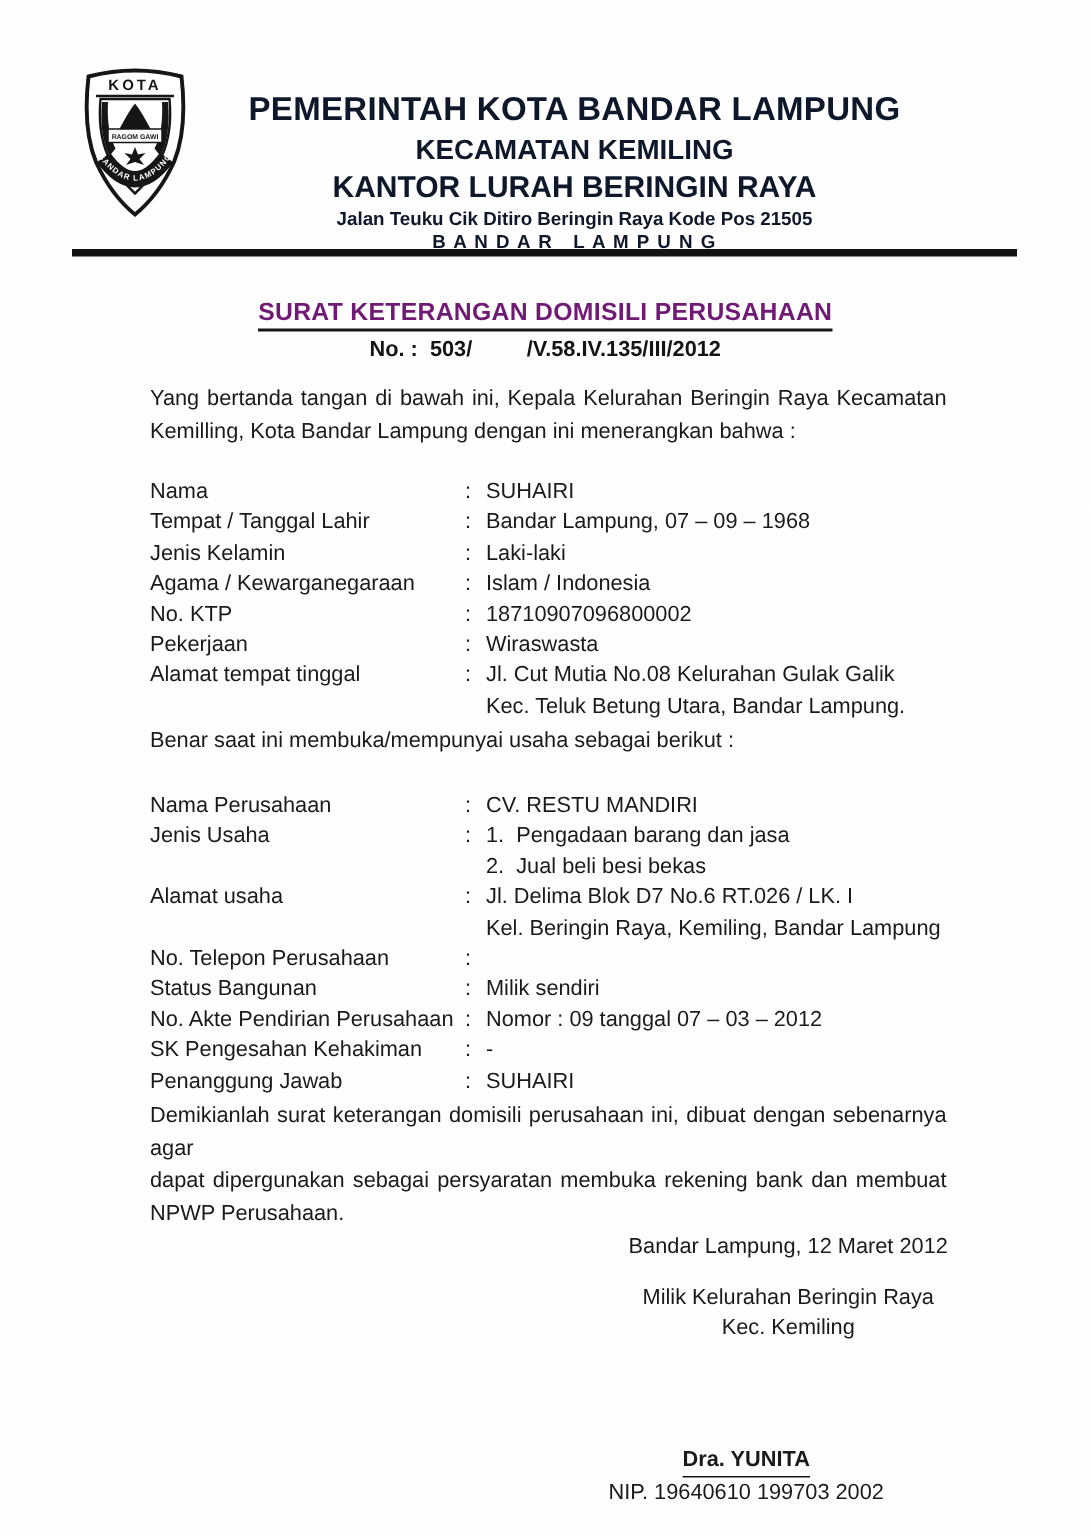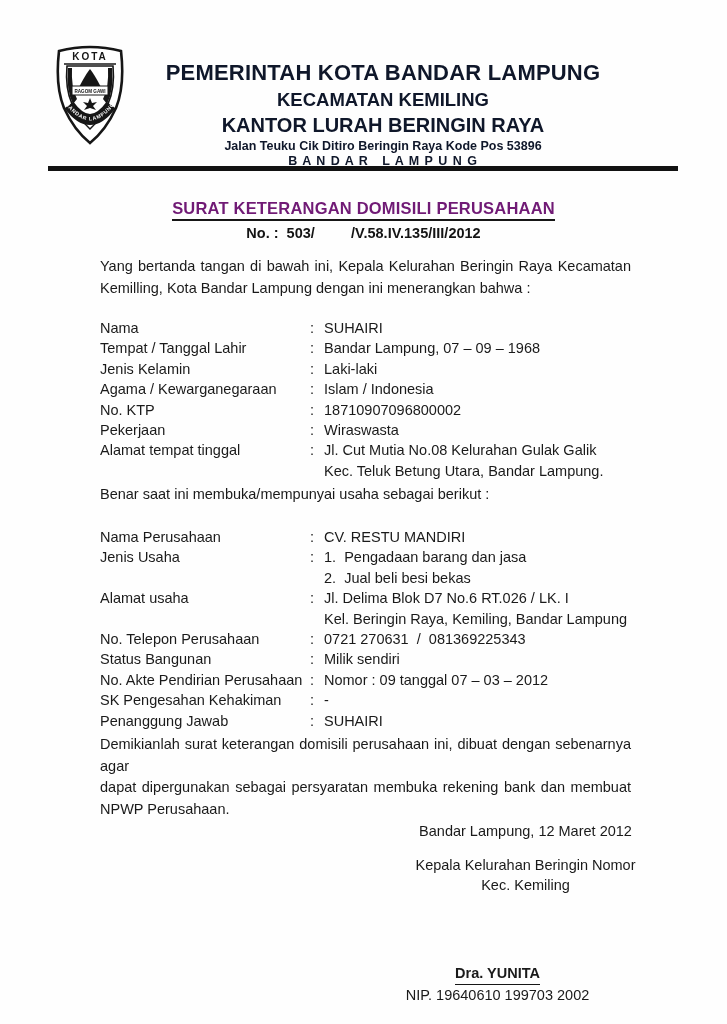--- a/index.html
+++ b/index.html
@@ -67,21 +67,21 @@
     <path id="arcTextPath" d="M17,62 Q40,92 63,62" fill="none"></path>
     <text font-size="5.2" font-weight="bold" fill="#ffffff" font-family="Liberation Sans, sans-serif" letter-spacing="0.6">
       <textPath href="#arcTextPath" startOffset="50%" text-anchor="middle" dominant-baseline="middle">BANDAR LAMPUNG</textPath>
     </text>
   </svg>
 
   <div class="header-text">
     <div class="h-line1">PEMERINTAH KOTA BANDAR LAMPUNG</div>
     <div class="h-line2">KECAMATAN KEMILING</div>
     <div class="h-line3">KANTOR LURAH BERINGIN RAYA</div>
-    <div class="h-line4">Jalan Teuku Cik Ditiro Beringin Raya Kode Pos 53896</div>
+    <div class="h-line4">Jalan Teuku Cik Ditiro Beringin Raya Kode Pos 21505</div>
     <div class="h-line5">B A N D A R   L A M P U N G</div>
   </div>
   <div class="header-rule"></div>
 
   <div class="title-block">
     <div class="doc-title">SURAT KETERANGAN DOMISILI PERUSAHAAN</div>
     <div class="doc-number">No. :  503/         /V.58.IV.135/III/2012</div>
   </div>
 
   <div class="para intro">
@@ -144,21 +144,20 @@
     </div>
     <div class="row">
       <span class="lbl">Alamat usaha</span>
       <span class="sep">:</span>
       <span class="val">Jl. Delima Blok D7 No.6 RT.026 / LK. I
 Kel. Beringin Raya, Kemiling, Bandar Lampung</span>
     </div>
     <div class="row">
       <span class="lbl">No. Telepon Perusahaan</span>
       <span class="sep">:</span>
-      <span class="val">0721 270631  /  081369225343</span>
     </div>
     <div class="row">
       <span class="lbl">Status Bangunan</span>
       <span class="sep">:</span>
       <span class="val">Milik sendiri</span>
     </div>
     <div class="row">
       <span class="lbl">No. Akte Pendirian Perusahaan</span>
       <span class="sep">:</span>
       <span class="val">Nomor : 09 tanggal 07 – 03 – 2012</span>
@@ -176,21 +175,21 @@
   </div>
 
   <div class="para closing">
     <div class="jline">Demikianlah surat keterangan domisili perusahaan ini, dibuat dengan sebenarnya agar</div>
     <div class="jline">dapat dipergunakan sebagai persyaratan membuka rekening bank dan membuat</div>
     <div class="jline jlast">NPWP Perusahaan.</div>
   </div>
 
   <div class="sig-block">
     <div>Bandar Lampung, 12 Maret 2012</div>
-    <div class="sig-role">Kepala Kelurahan Beringin Nomor</div>
+    <div class="sig-role">Milik Kelurahan Beringin Raya</div>
     <div>Kec. Kemiling</div>
   </div>
 
   <div class="name-block">
     <div><span class="sig-name">Dra. YUNITA</span></div>
     <div class="sig-nip">NIP. 19640610 199703 2002</div>
   </div>
 
 </div>
 

